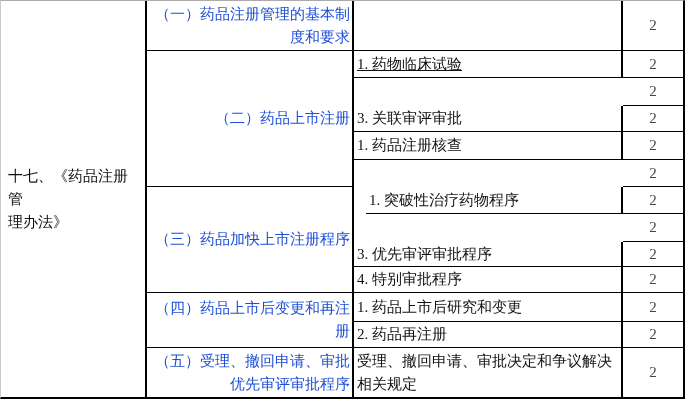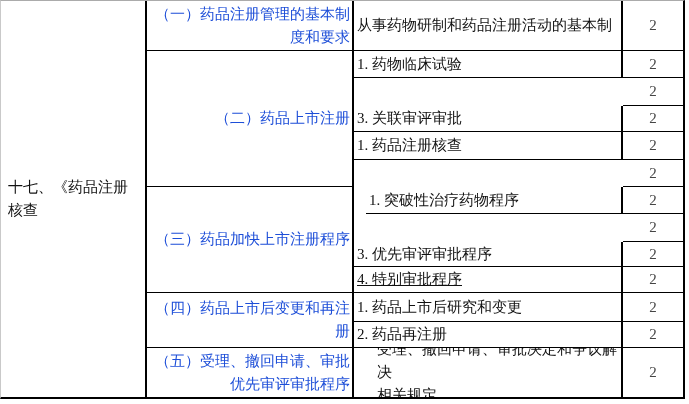--- a/index.html
+++ b/index.html
@@ -35,38 +35,38 @@
   .item{padding-left:3px;padding-right:2px;color:#111;}
   .credit{align-items:center;color:#454545;}
   .ln{display:block;}
 </style>
 </head>
 <body>
 
 <div class="table">
 
   <div class="c law br" style="grid-column:1;grid-row:1/14;">
-    <span class="ln">十七、《药品注册核查</span>
+    <span class="ln">十七、《药品注册管</span>
+    <span class="ln">理办法》</span>
   </div>
 
   <div class="c cat br bb" style="grid-column:2;grid-row:1;">
     <span class="ln">（一）药品注册管理的基本制</span>
     <span class="ln">度和要求</span>
   </div>
   <div class="c item br bb" style="grid-column:3;grid-row:1;">
-    <span class="ln">从事药物研制和药品注册活动的基本制</span>
   </div>
   <div class="c credit bb" style="grid-column:4;grid-row:1;">
     <span>2</span>
   </div>
 
   <div class="c cat br bb" style="grid-column:2;grid-row:2/7;">
     <span class="ln">（二）药品上市注册</span>
   </div>
-  <div class="c item br bb" style="grid-column:3;grid-row:2;">
+  <div class="c item br bb" style="grid-column:3;grid-row:2;text-decoration:underline;">
     <span class="ln">1. 药物临床试验</span>
   </div>
   <div class="c credit bb" style="grid-column:4;grid-row:2;">
     <span>2</span>
   </div>
   <div class="c credit bb" style="grid-column:4;grid-row:3;">
     <span>2</span>
   </div>
   <div class="c item br bb" style="grid-column:3;grid-row:4;">
     <span class="ln">3. 关联审评审批</span>
@@ -95,21 +95,21 @@
   </div>
   <div class="c credit bb" style="grid-column:4;grid-row:8;">
     <span>2</span>
   </div>
   <div class="c item br bb" style="grid-column:3;grid-row:9;">
     <span class="ln">3. 优先审评审批程序</span>
   </div>
   <div class="c credit bb" style="grid-column:4;grid-row:9;">
     <span>2</span>
   </div>
-  <div class="c item br bb" style="grid-column:3;grid-row:10;text-decoration:underline;">
+  <div class="c item br bb" style="grid-column:3;grid-row:10;">
     <span class="ln">4. 特别审批程序</span>
   </div>
   <div class="c credit bb" style="grid-column:4;grid-row:10;">
     <span>2</span>
   </div>
 
   <div class="c cat br bb" style="grid-column:2;grid-row:11/13;">
     <span class="ln">（四）药品上市后变更和再注</span>
     <span class="ln">册</span>
   </div>
@@ -123,21 +123,21 @@
     <span class="ln">2. 药品再注册</span>
   </div>
   <div class="c credit bb" style="grid-column:4;grid-row:12;">
     <span>2</span>
   </div>
 
   <div class="c cat br" style="grid-column:2;grid-row:13;">
     <span class="ln">（五）受理、撤回申请、审批</span>
     <span class="ln">优先审评审批程序</span>
   </div>
-  <div class="c item br" style="grid-column:3;grid-row:13;margin-left:20px;">
+  <div class="c item br" style="grid-column:3;grid-row:13;">
     <span class="ln">受理、撤回申请、审批决定和争议解决</span>
     <span class="ln">相关规定</span>
   </div>
   <div class="c credit" style="grid-column:4;grid-row:13;">
     <span>2</span>
   </div>
 
 </div>
 
 </body></html>

